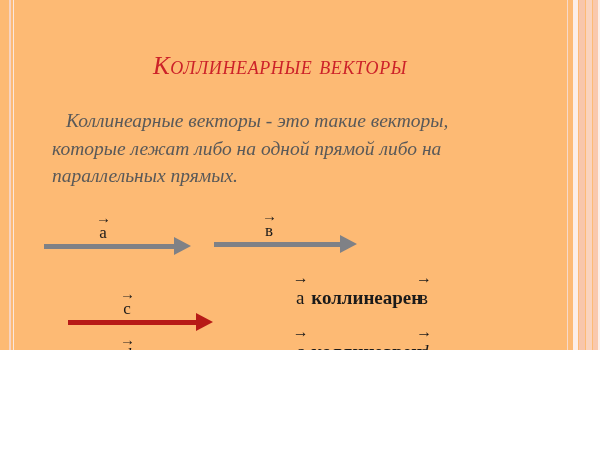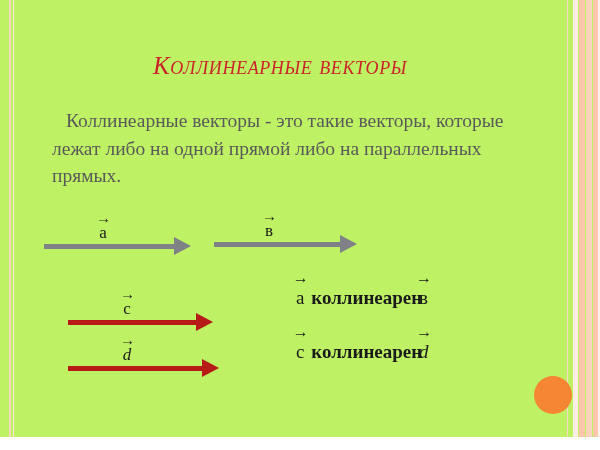--- a/index.html
+++ b/index.html
@@ -3,22 +3,22 @@
 <meta charset="utf-8">
 <style>
   html, body {
     margin: 0;
     padding: 0;
     background: #ffffff;
   }
   #slide {
     position: relative;
     width: 600px;
-    height: 437px;
-    background: #bef264;
+    height: 350px;
+    background: #fdba74;
     overflow: hidden;
     font-family: "Liberation Serif", "DejaVu Serif", serif;
   }
 
   
   .border-stripe {
     position: absolute;
     top: 0;
     bottom: 0;
   }
@@ -59,20 +59,21 @@
   }
 
   
   #definition {
     position: absolute;
     left: 52px;
     top: 107px;
     width: 452px;
     color: #595959;
     font-size: 19.5px;
+    font-style: italic;
     line-height: 1.42;
     text-indent: 14px;
   }
 
   
   .vector-group { position: absolute; }
 
   .vec-label {
     position: absolute;
     font-size: 17px;

